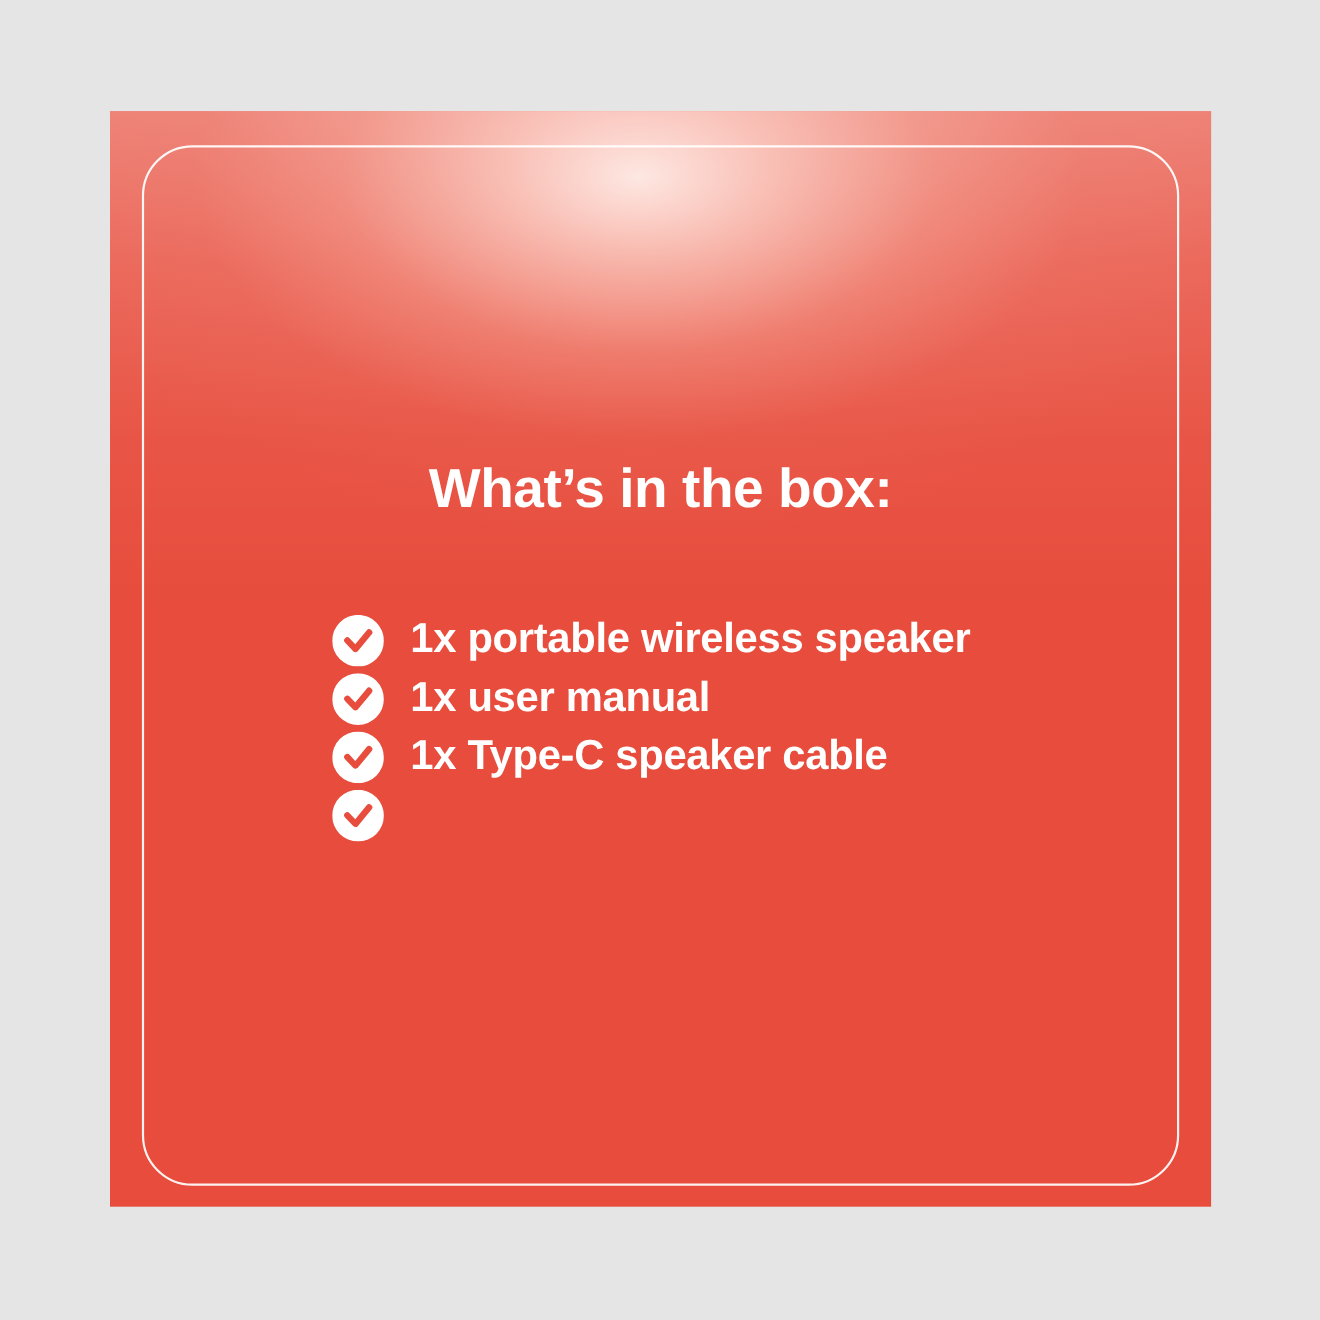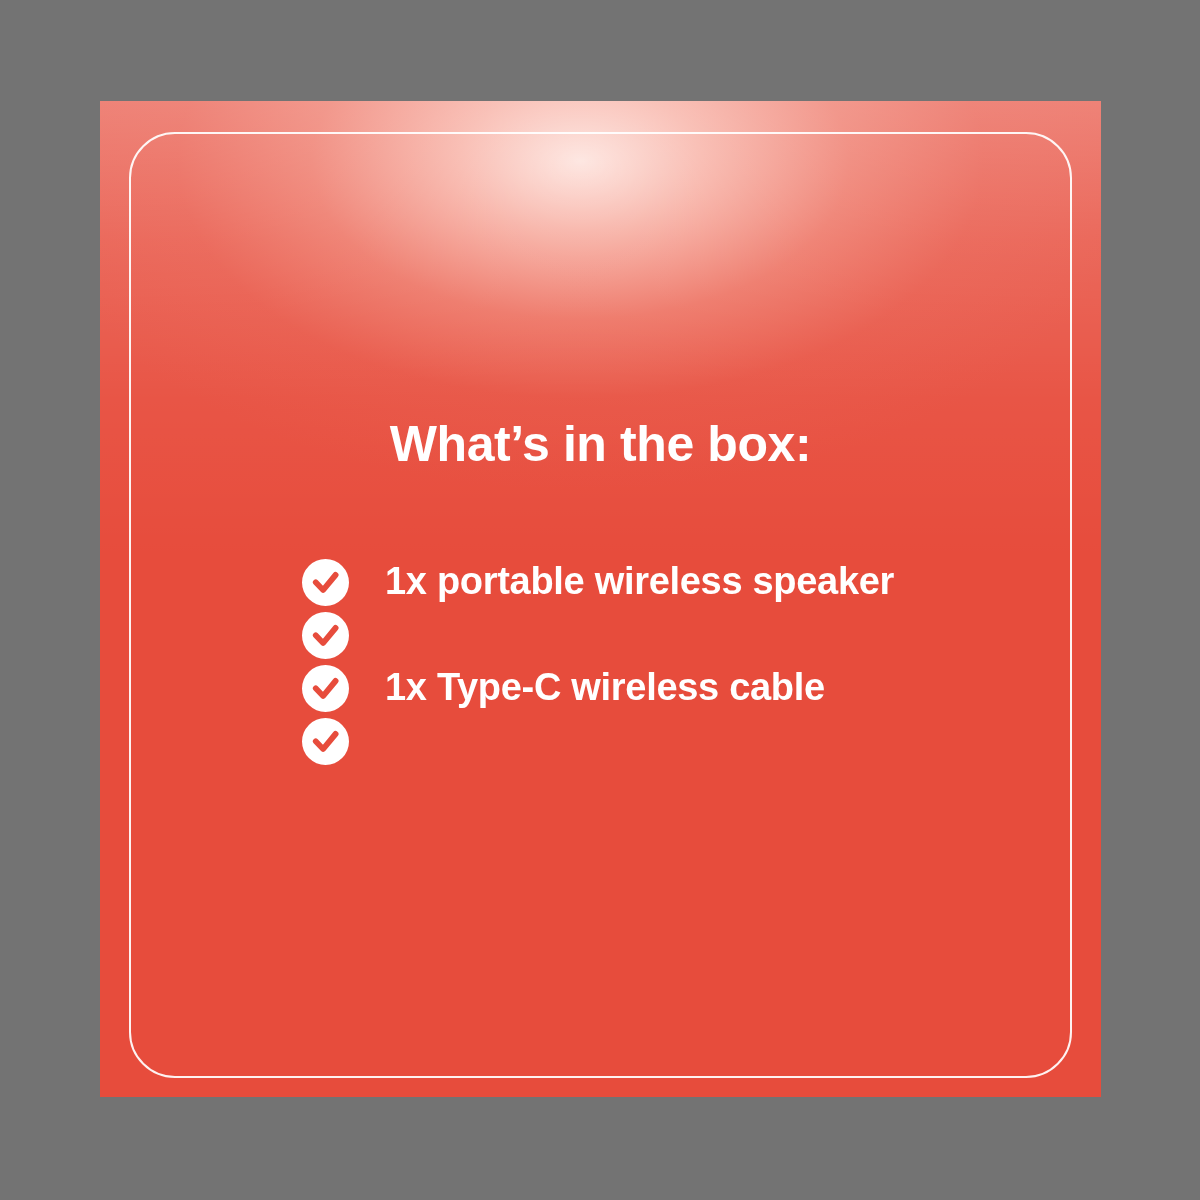--- a/index.html
+++ b/index.html
@@ -11,21 +11,21 @@
     width: 1200px;
     height: 1200px;
     font-family: "Liberation Sans", sans-serif;
     -webkit-font-smoothing: antialiased;
   }
 
   #canvas {
     position: relative;
     width: 1200px;
     height: 1200px;
-    background: #737373;
+    background: #e5e5e5;
     overflow: hidden;
   }
 
   
   .panel {
     position: absolute;
     left: 100px;
     top: 101px;
     width: 1001px;
     height: 996px;
@@ -114,21 +114,21 @@
   }
 
   .check-icon {
     flex: 0 0 auto;
     width: 47px;
     height: 47px;
     display: block;
   }
 
   .item-label {
-    margin-left: 36px;
+    margin-left: 24px;
     color: #ffffff;
     font-size: 38px;
     font-weight: bold;
     letter-spacing: -0.3px;
     white-space: nowrap;
     line-height: 1;
     padding-bottom: 2px;
   }
 </style>
 </head>
@@ -155,29 +155,30 @@
           </span>
           <span class="item-label">1x portable wireless speaker</span>
         </div>
 
         <div class="item">
           <span class="check-icon">
             <svg viewBox="0 0 48 48" width="47" height="47" aria-hidden="true">
               <path fill="#ffffff" fill-rule="evenodd" d="M24 0a24 24 0 1 0 0 48 24 24 0 0 0 0-48zm12.2 14.1a2.9 2.9 0 0 0-4.2.3L21.4 27.3l-5.3-5.6a2.9 2.9 0 1 0-4.2 4l7.6 8c.6.6 1.4.9 2.2.9.9 0 1.7-.4 2.2-1.1L36.5 18.3a2.9 2.9 0 0 0-.3-4.2z"></path>
             </svg>
           </span>
+          <span class="item-label">1x user manual</span>
         </div>
 
         <div class="item">
           <span class="check-icon">
             <svg viewBox="0 0 48 48" width="47" height="47" aria-hidden="true">
               <path fill="#ffffff" fill-rule="evenodd" d="M24 0a24 24 0 1 0 0 48 24 24 0 0 0 0-48zm12.2 14.1a2.9 2.9 0 0 0-4.2.3L21.4 27.3l-5.3-5.6a2.9 2.9 0 1 0-4.2 4l7.6 8c.6.6 1.4.9 2.2.9.9 0 1.7-.4 2.2-1.1L36.5 18.3a2.9 2.9 0 0 0-.3-4.2z"></path>
             </svg>
           </span>
-          <span class="item-label">1x Type-C wireless cable</span>
+          <span class="item-label">1x Type-C speaker cable</span>
         </div>
 
         <div class="item">
           <span class="check-icon">
             <svg viewBox="0 0 48 48" width="47" height="47" aria-hidden="true">
               <path fill="#ffffff" fill-rule="evenodd" d="M24 0a24 24 0 1 0 0 48 24 24 0 0 0 0-48zm12.2 14.1a2.9 2.9 0 0 0-4.2.3L21.4 27.3l-5.3-5.6a2.9 2.9 0 1 0-4.2 4l7.6 8c.6.6 1.4.9 2.2.9.9 0 1.7-.4 2.2-1.1L36.5 18.3a2.9 2.9 0 0 0-.3-4.2z"></path>
             </svg>
           </span>
         </div>
 

